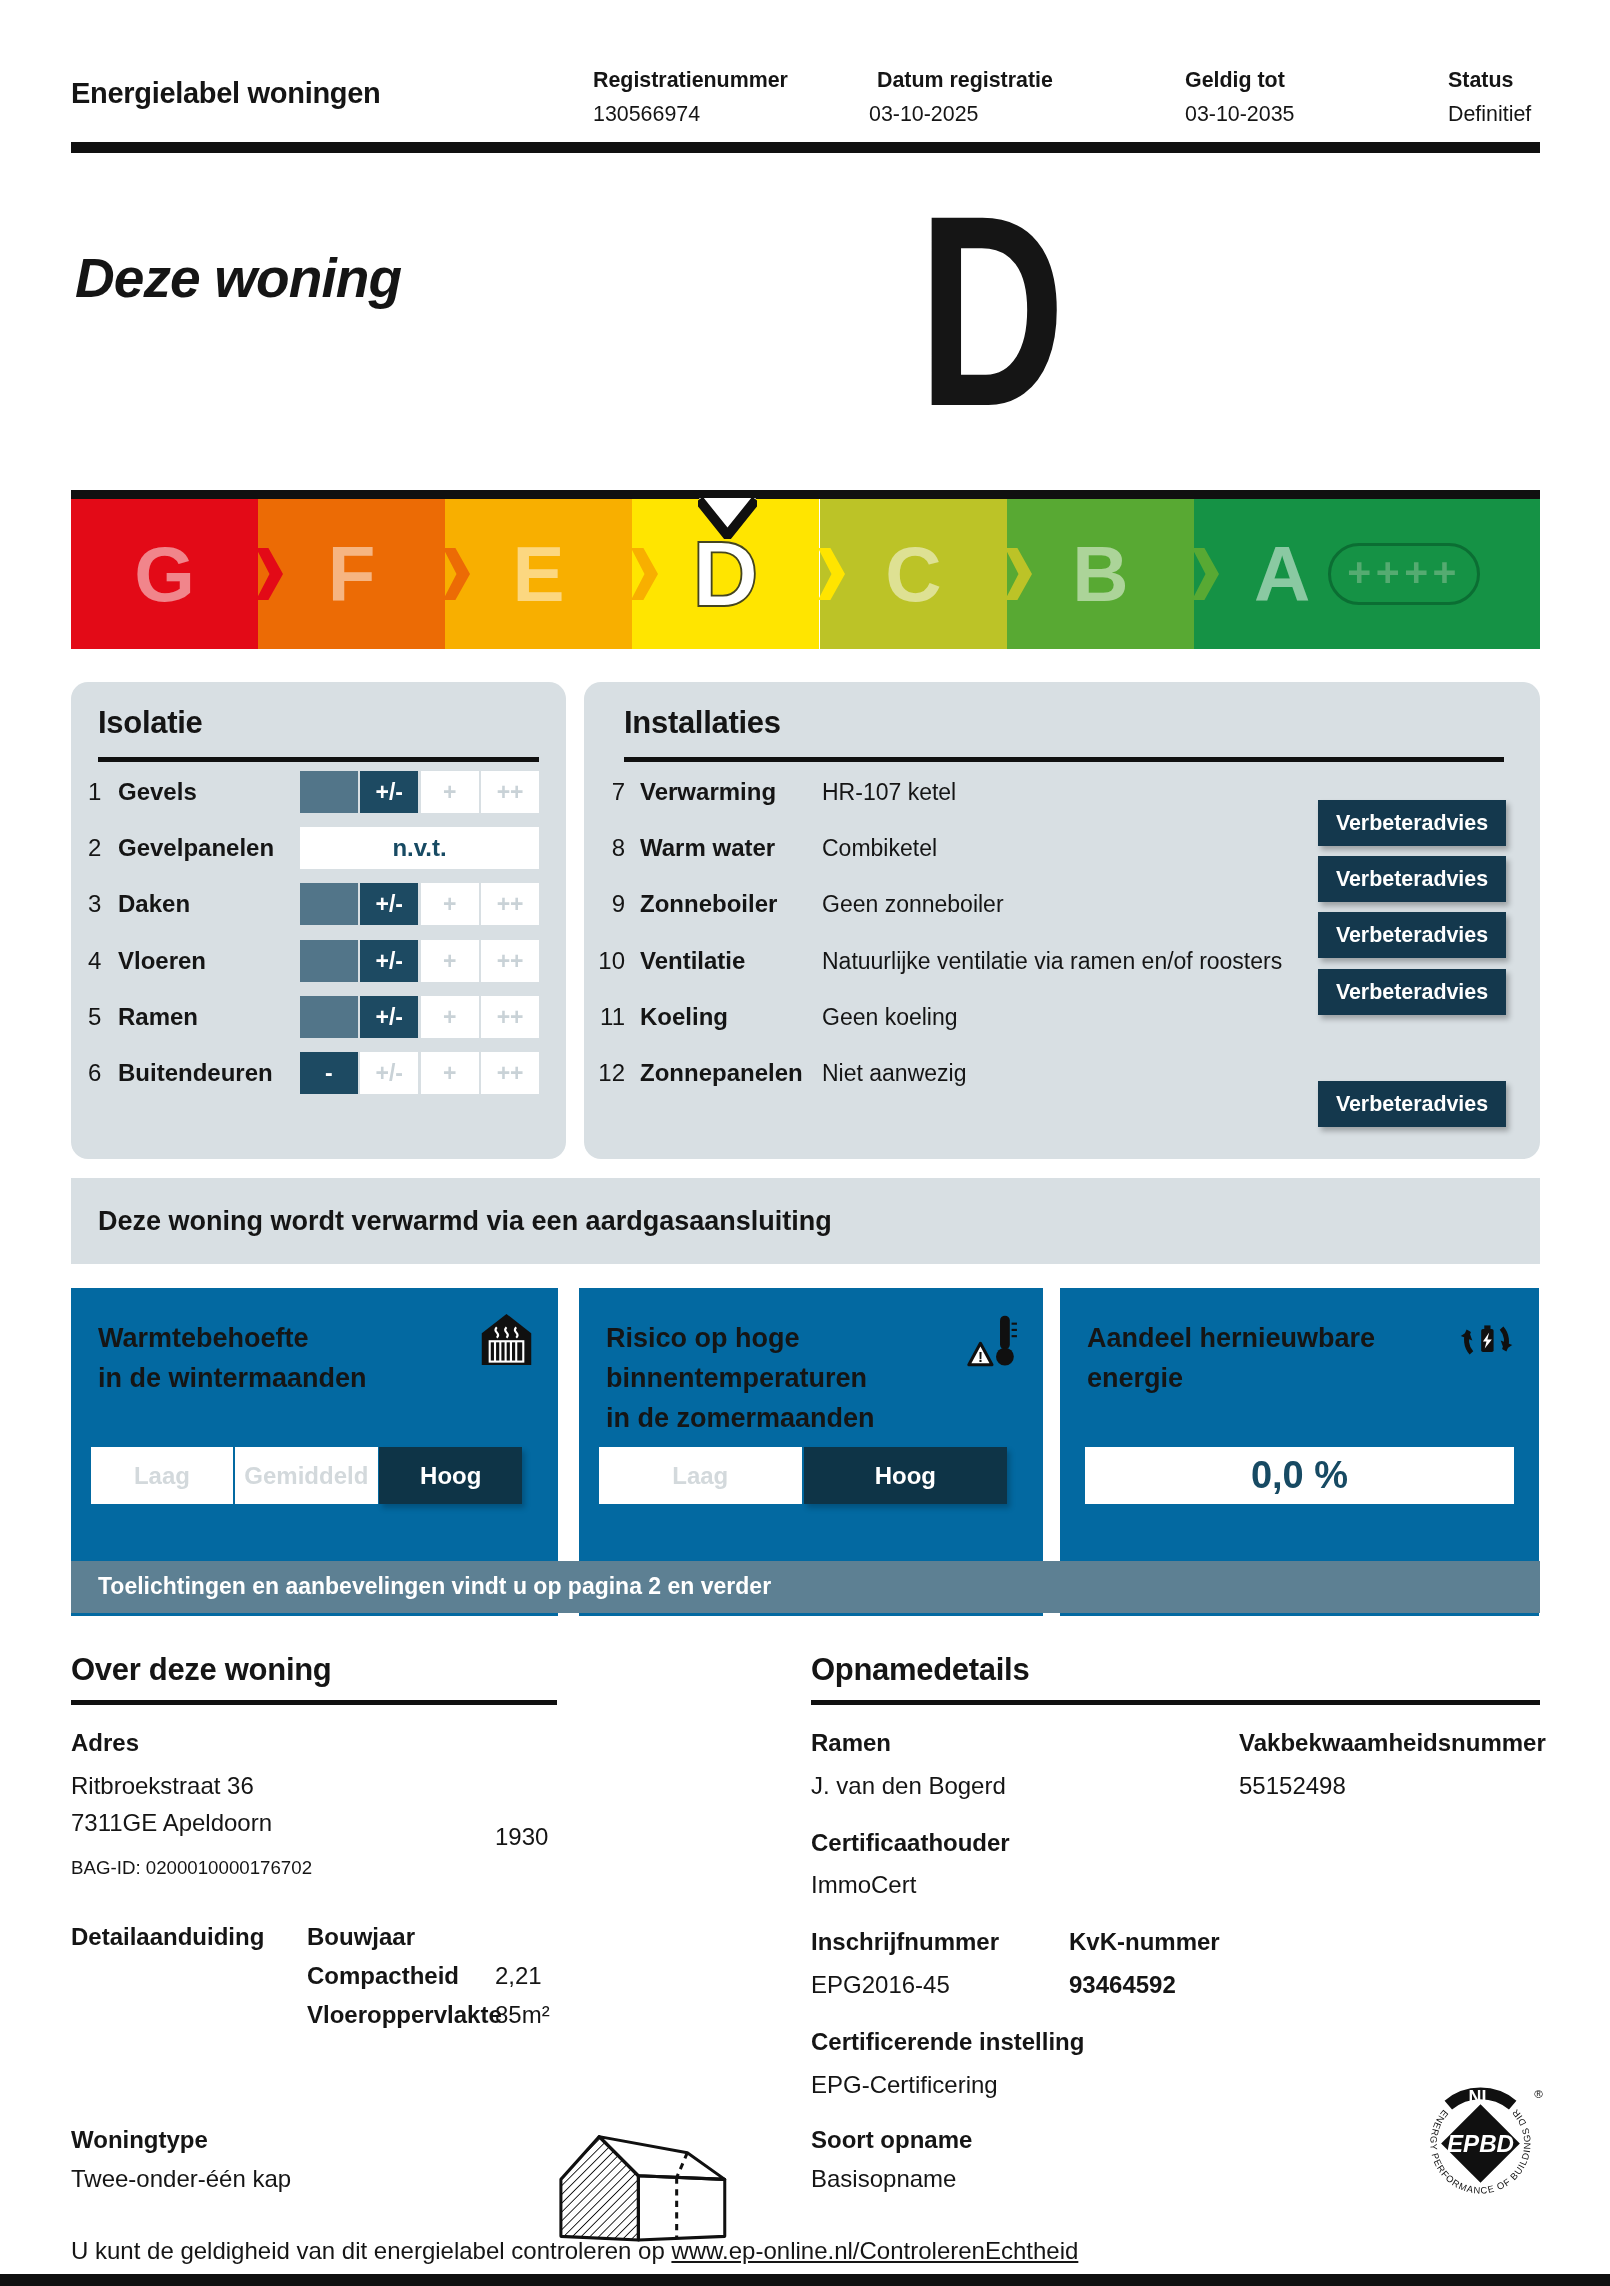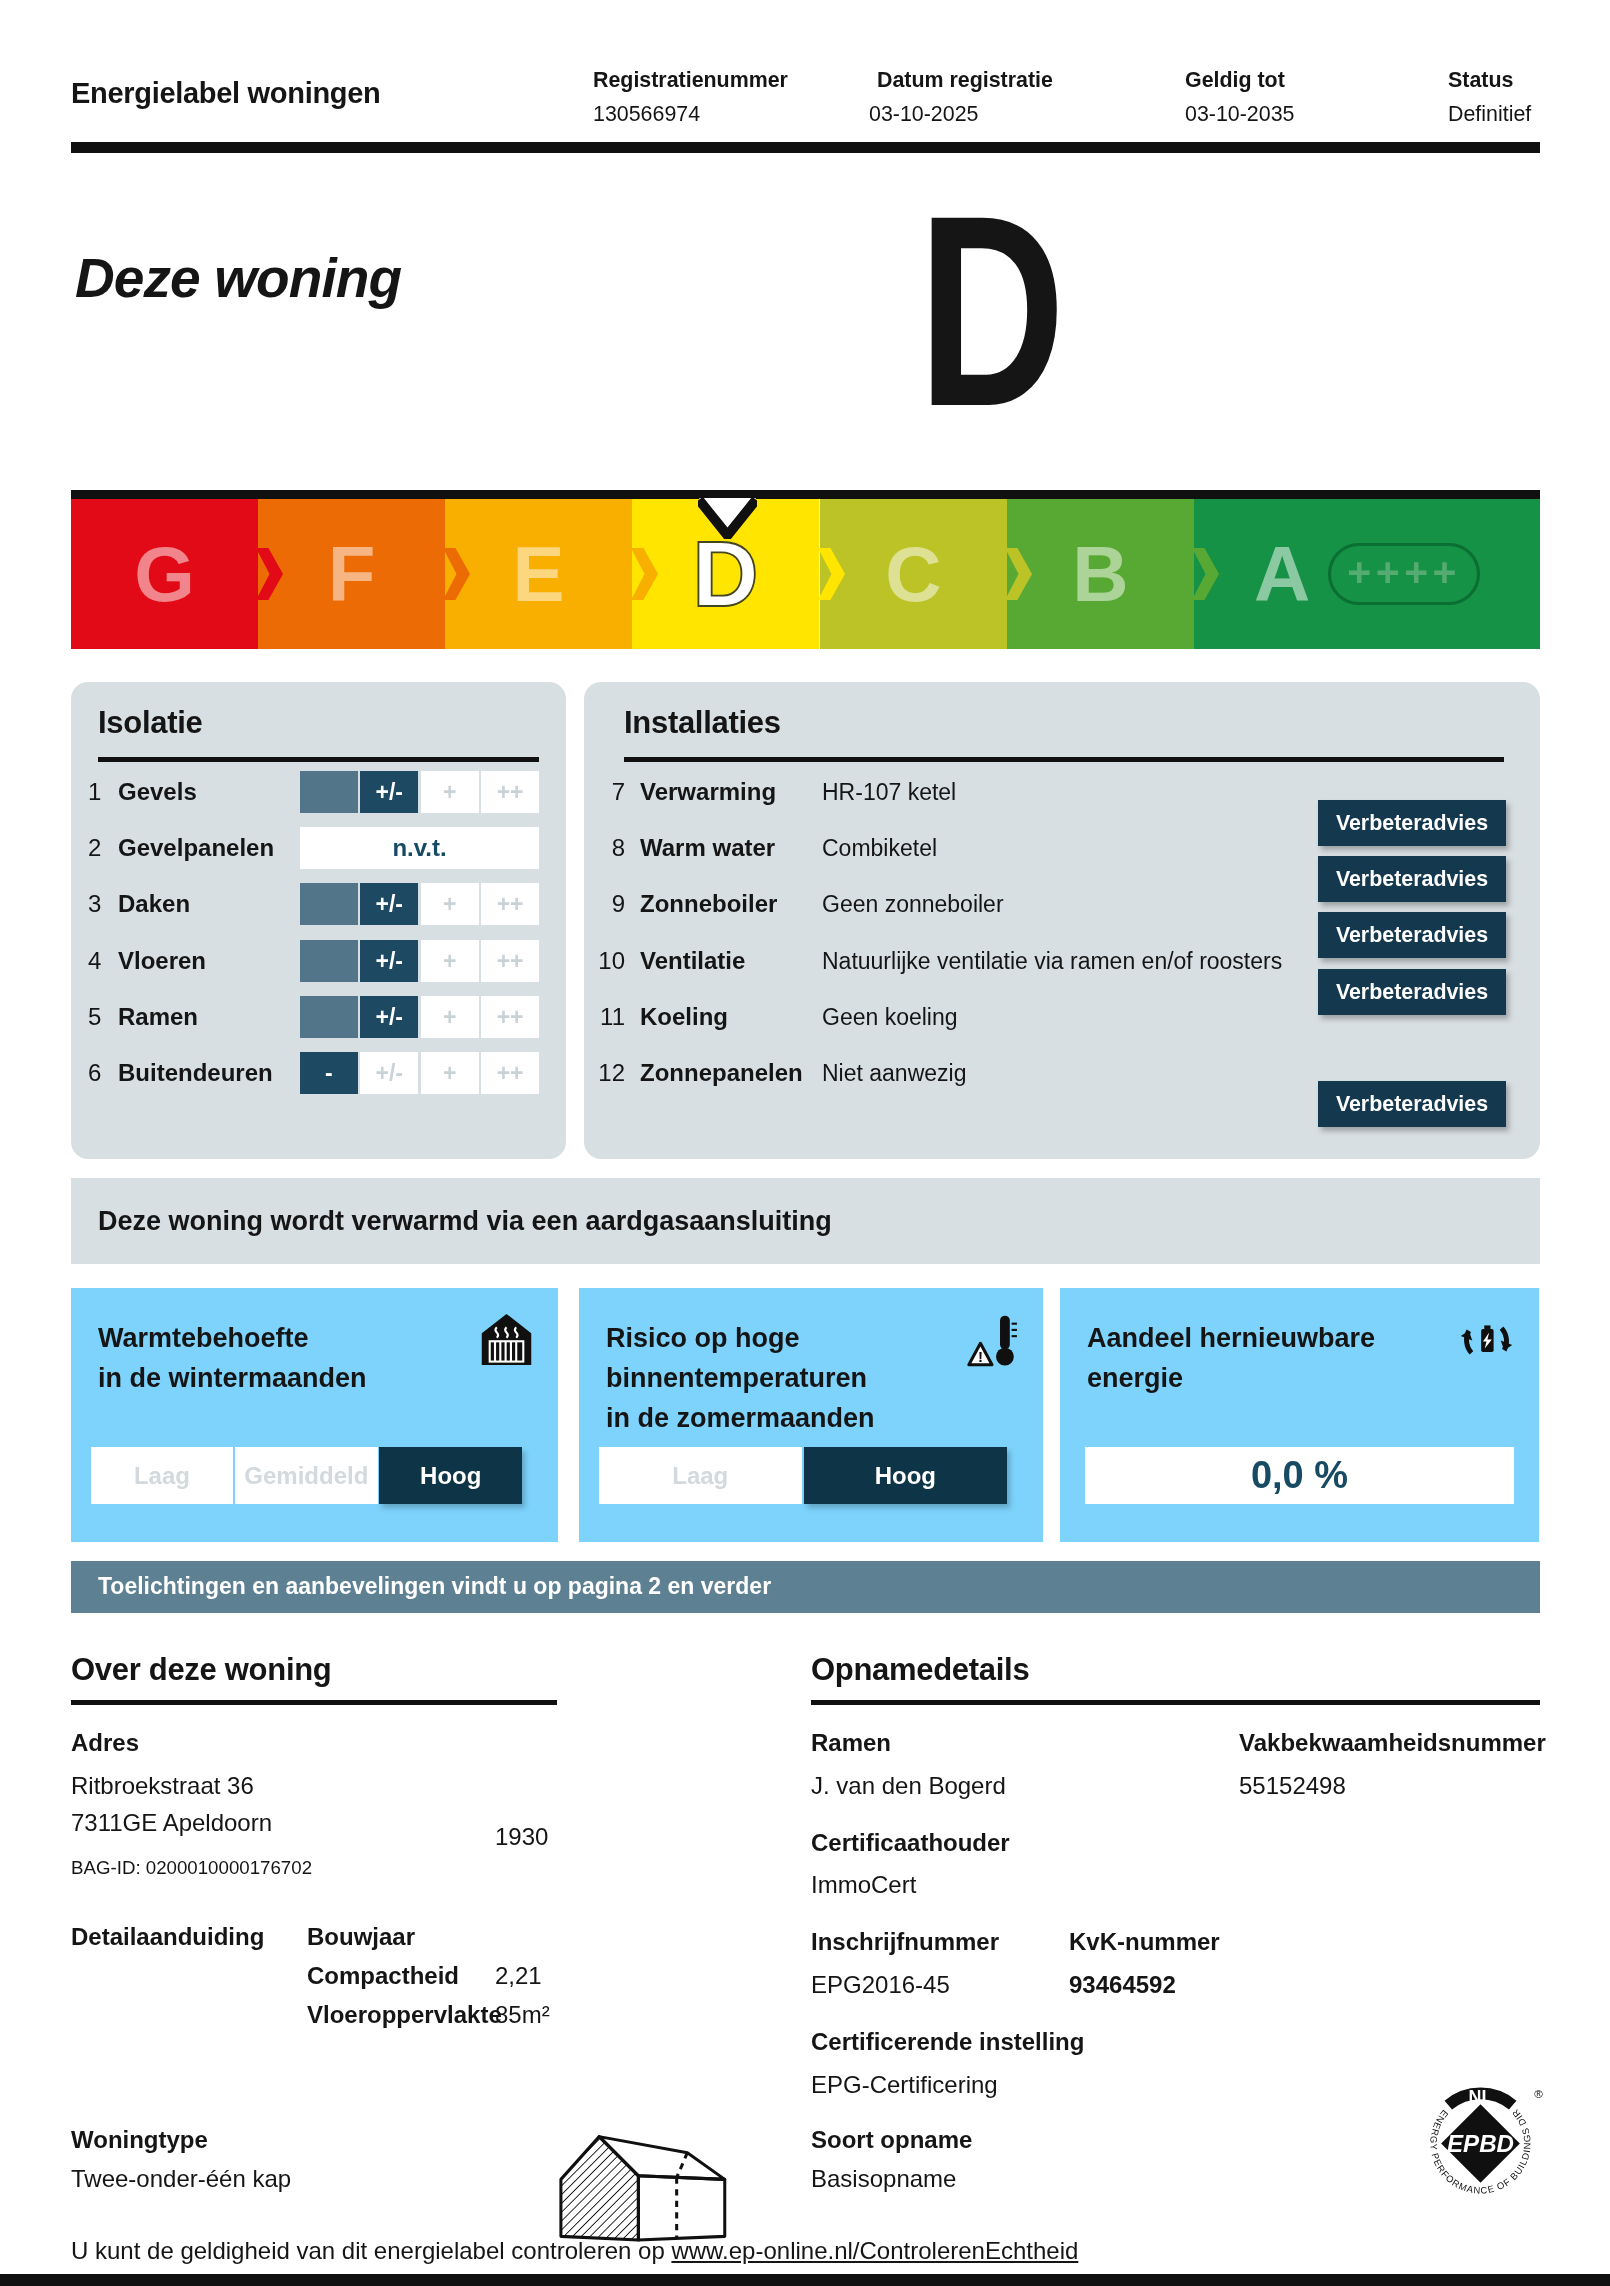--- a/index.html
+++ b/index.html
@@ -58,21 +58,21 @@
   .nvalue { position:absolute; left:238px; font-size:23px; line-height:42px; white-space:nowrap; }
   .advice-btn { position:absolute; right:34px; top:-2.7px; width:188px; height:46px; background:#14384d; color:#fff;
                 font-size:21.4px; font-weight:bold; display:flex; align-items:center; justify-content:center;
                 box-shadow:2.7px 3.6px 5.3px rgba(0,0,0,0.28); cursor:pointer;margin-top:32px; }
 
   
   #gas-banner { position:absolute; left:71px; top:1178px; width:1469px; height:86px; background:#d8dfe3;
                 font-size:27px; font-weight:bold; line-height:86px; padding-left:27px; }
 
   
-  .mbox { position:absolute; top:1288px; height:254px; background:#7dd3fc; }
+  .mbox { position:absolute; top:1288px; height:328px; background:#0369a1; }
   #mbox1 { left:71px;  width:487px; }
   #mbox2 { left:579px; width:464px; }
   #mbox3 { left:1060px; width:479px; }
   .mtitle { position:absolute; left:27px; top:30px; font-size:27px; font-weight:bold; line-height:40px; }
   .micon { position:absolute; right:25px; top:25px; }
   .selector { position:absolute; left:19.6px; right:36px; top:159px; height:57px; display:flex; gap:1.8px; }
   .sel-cell { flex:1; display:flex; align-items:center; justify-content:center; background:#fff; color:#d3d9dc;
               font-size:24px; font-weight:bold; }
   .sel-cell.on { background:#0e3447; color:#fff; box-shadow:2.7px 3.6px 5.3px rgba(0,0,0,0.22); }
   .value-bar { position:absolute; left:25px; right:25px; top:159px; height:57px; background:#fff; display:flex;

